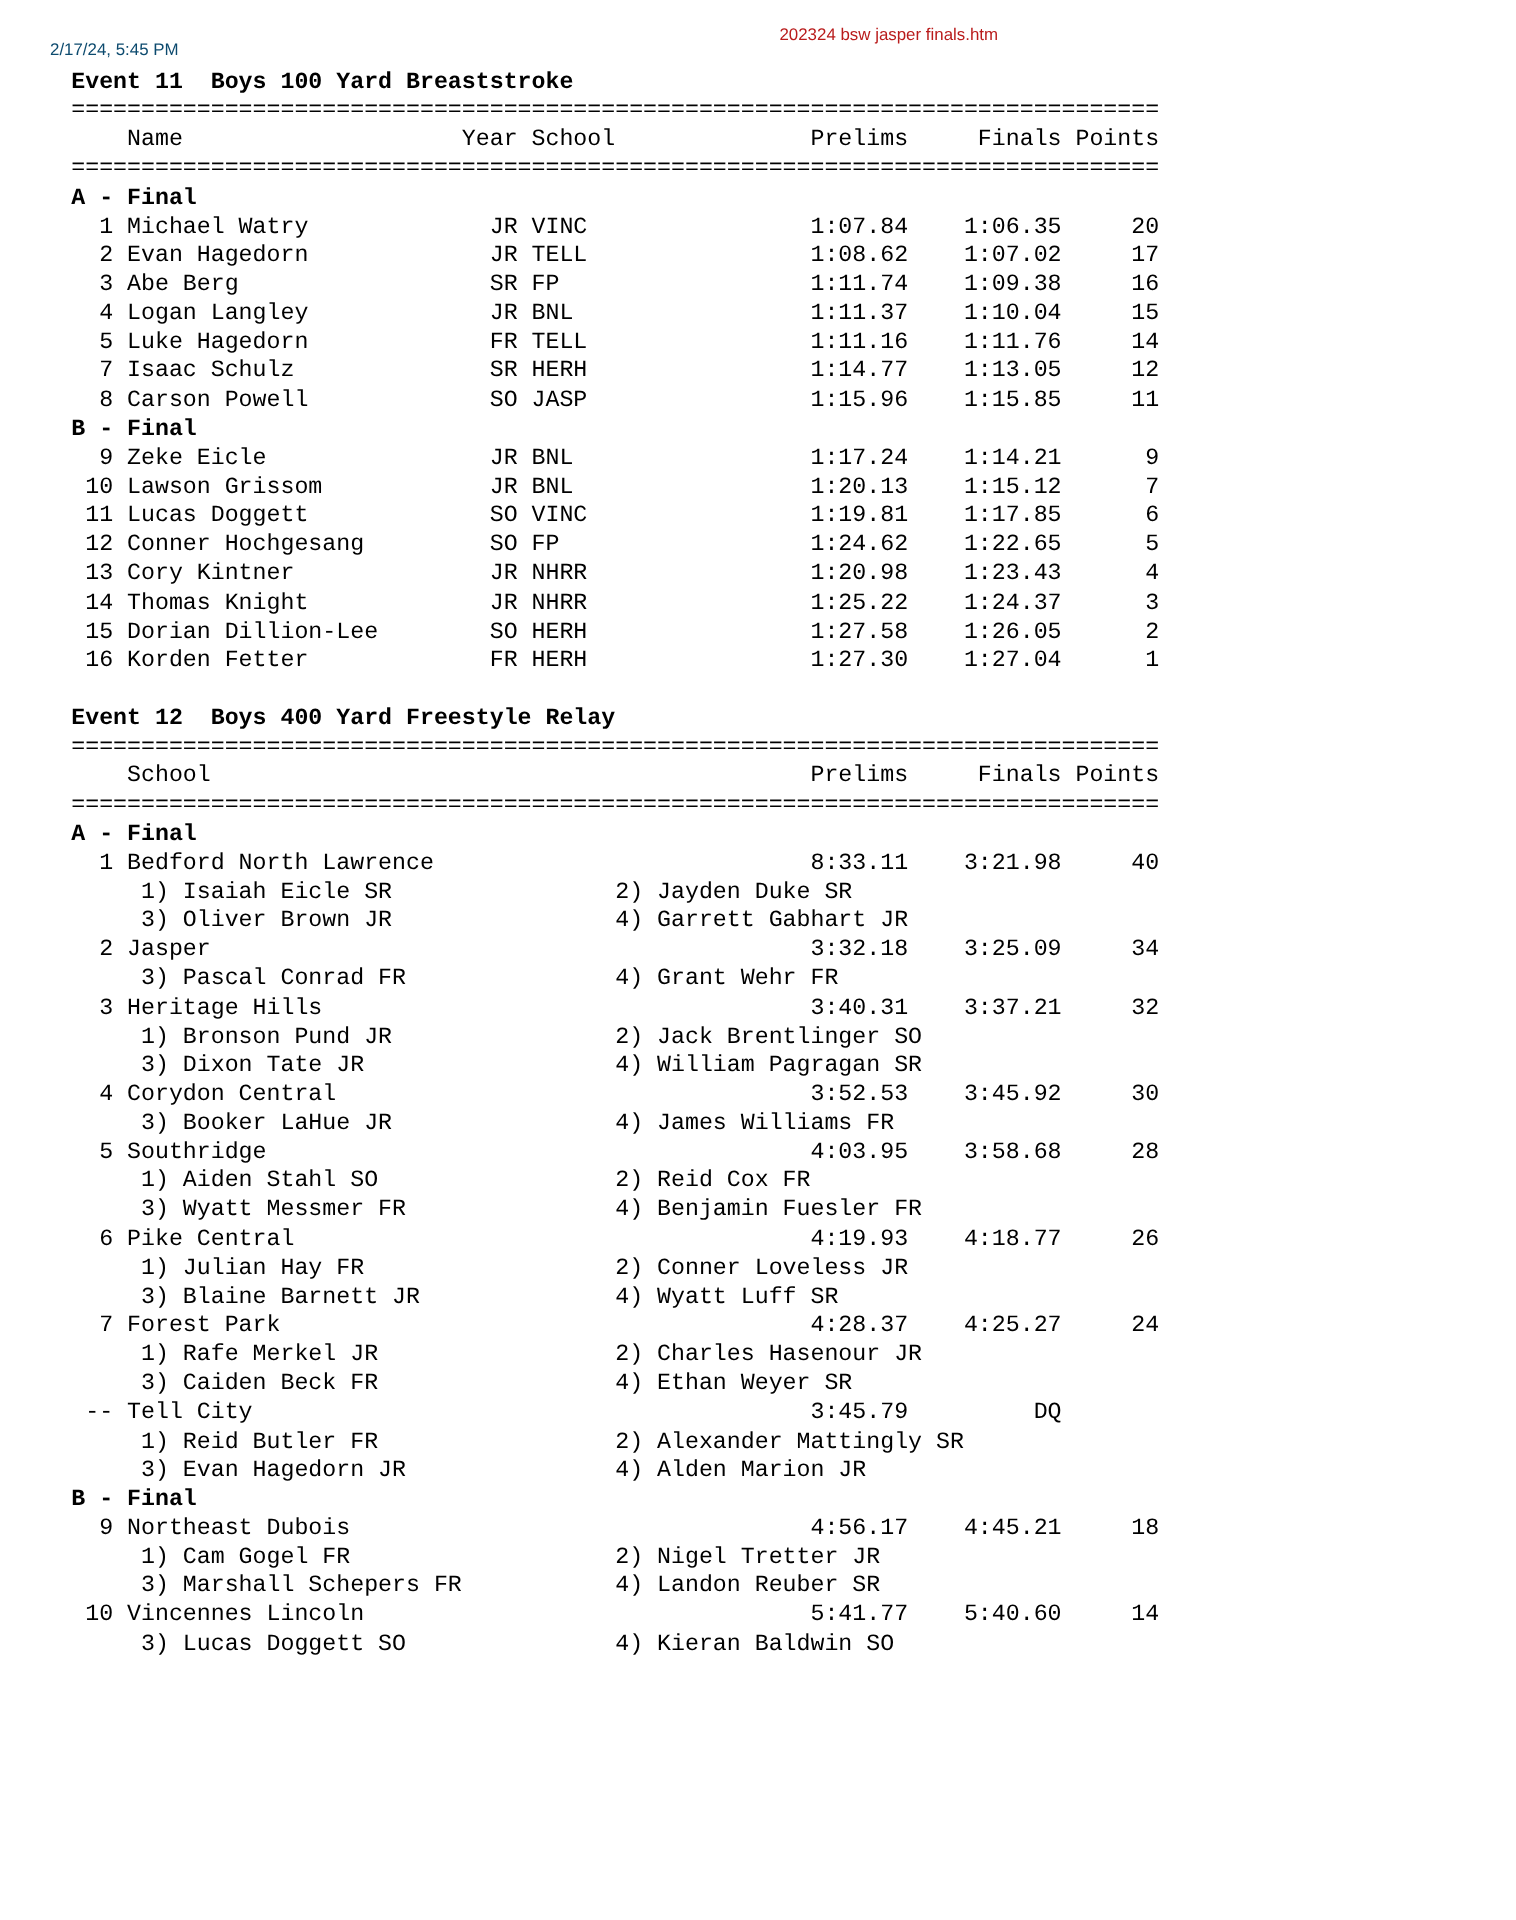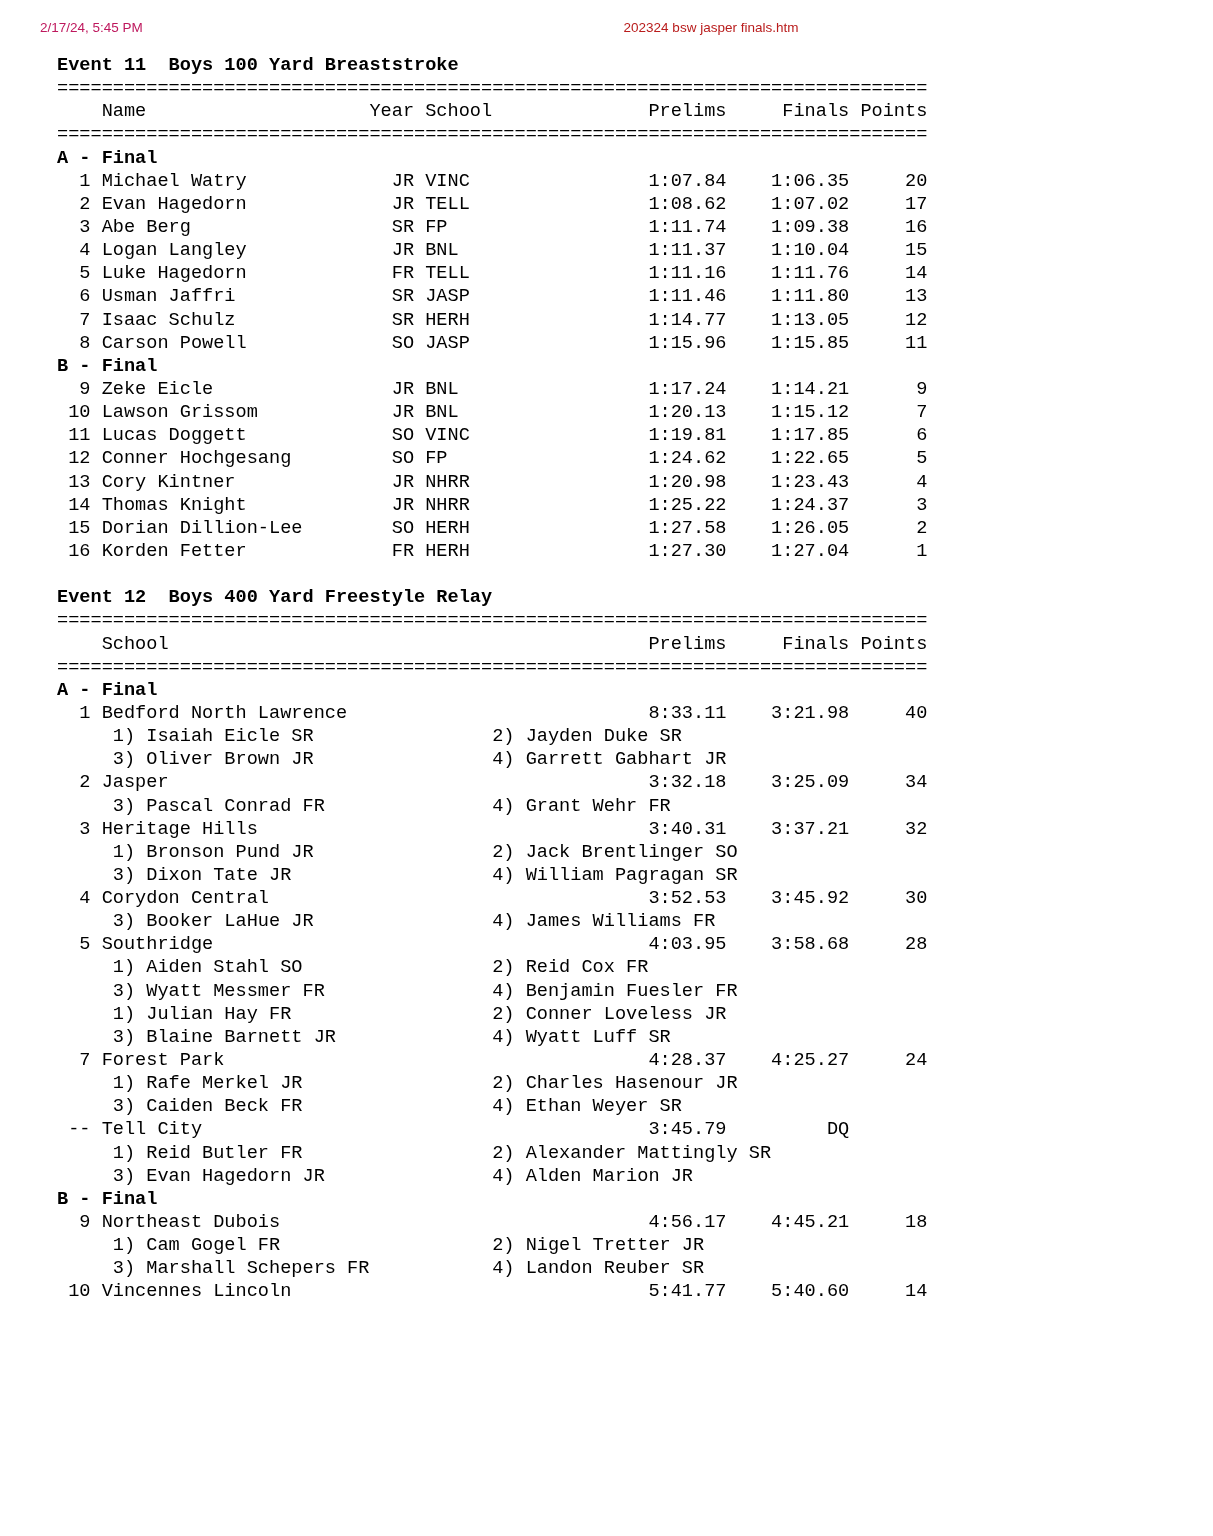--- a/index.html
+++ b/index.html
@@ -18,23 +18,23 @@
   .print-header {
     position: absolute;
     top: 0;
     left: 0;
     width: 100%;
     height: 48px;
   }
   .print-datetime {
     position: absolute;
     left: 40px;
-    top: 20px;
+    top: 32px;
     font-size: 13.5px;
-    color: #be185d;
+    color: #0c4a6e;
     white-space: pre;
   }
   .print-filename {
     position: absolute;
     left: 711px;
     top: 20px;
     transform: translateX(-50%);
     font-size: 13.5px;
     color: #b91c1c;
     white-space: pre;
@@ -68,21 +68,20 @@
     <div class="line bold">Event 11  Boys 100 Yard Breaststroke</div>
     <div class="line">==============================================================================</div>
     <div class="line">    Name                    Year School              Prelims     Finals Points</div>
     <div class="line">==============================================================================</div>
     <div class="line bold">A - Final</div>
     <div class="line">  1 Michael Watry             JR VINC                1:07.84    1:06.35     20</div>
     <div class="line">  2 Evan Hagedorn             JR TELL                1:08.62    1:07.02     17</div>
     <div class="line">  3 Abe Berg                  SR FP                  1:11.74    1:09.38     16</div>
     <div class="line">  4 Logan Langley             JR BNL                 1:11.37    1:10.04     15</div>
     <div class="line">  5 Luke Hagedorn             FR TELL                1:11.16    1:11.76     14</div>
-    <div class="line">  6 Usman Jaffri              SR JASP                1:11.46    1:11.80     13</div>
     <div class="line">  7 Isaac Schulz              SR HERH                1:14.77    1:13.05     12</div>
     <div class="line">  8 Carson Powell             SO JASP                1:15.96    1:15.85     11</div>
     <div class="line bold">B - Final</div>
     <div class="line">  9 Zeke Eicle                JR BNL                 1:17.24    1:14.21      9</div>
     <div class="line"> 10 Lawson Grissom            JR BNL                 1:20.13    1:15.12      7</div>
     <div class="line"> 11 Lucas Doggett             SO VINC                1:19.81    1:17.85      6</div>
     <div class="line"> 12 Conner Hochgesang         SO FP                  1:24.62    1:22.65      5</div>
     <div class="line"> 13 Cory Kintner              JR NHRR                1:20.98    1:23.43      4</div>
     <div class="line"> 14 Thomas Knight             JR NHRR                1:25.22    1:24.37      3</div>
     <div class="line"> 15 Dorian Dillion-Lee        SO HERH                1:27.58    1:26.05      2</div>
@@ -99,26 +98,28 @@
     <div class="line">  2 Jasper                                           3:32.18    3:25.09     34</div>
     <div class="line">     3) Pascal Conrad FR               4) Grant Wehr FR</div>
     <div class="line">  3 Heritage Hills                                   3:40.31    3:37.21     32</div>
     <div class="line">     1) Bronson Pund JR                2) Jack Brentlinger SO</div>
     <div class="line">     3) Dixon Tate JR                  4) William Pagragan SR</div>
     <div class="line">  4 Corydon Central                                  3:52.53    3:45.92     30</div>
     <div class="line">     3) Booker LaHue JR                4) James Williams FR</div>
     <div class="line">  5 Southridge                                       4:03.95    3:58.68     28</div>
     <div class="line">     1) Aiden Stahl SO                 2) Reid Cox FR</div>
     <div class="line">     3) Wyatt Messmer FR               4) Benjamin Fuesler FR</div>
+    <div class="line">  6 Pike Central                                     4:19.93    4:18.77     26</div>
     <div class="line">     1) Julian Hay FR                  2) Conner Loveless JR</div>
     <div class="line">     3) Blaine Barnett JR              4) Wyatt Luff SR</div>
     <div class="line">  7 Forest Park                                      4:28.37    4:25.27     24</div>
     <div class="line">     1) Rafe Merkel JR                 2) Charles Hasenour JR</div>
     <div class="line">     3) Caiden Beck FR                 4) Ethan Weyer SR</div>
     <div class="line"> -- Tell City                                        3:45.79         DQ       </div>
     <div class="line">     1) Reid Butler FR                 2) Alexander Mattingly SR</div>
     <div class="line">     3) Evan Hagedorn JR               4) Alden Marion JR</div>
     <div class="line bold">B - Final</div>
     <div class="line">  9 Northeast Dubois                                 4:56.17    4:45.21     18</div>
     <div class="line">     1) Cam Gogel FR                   2) Nigel Tretter JR</div>
     <div class="line">     3) Marshall Schepers FR           4) Landon Reuber SR</div>
     <div class="line"> 10 Vincennes Lincoln                                5:41.77    5:40.60     14</div>
+    <div class="line">     3) Lucas Doggett SO               4) Kieran Baldwin SO</div>
   </div>
 
 </body></html>

